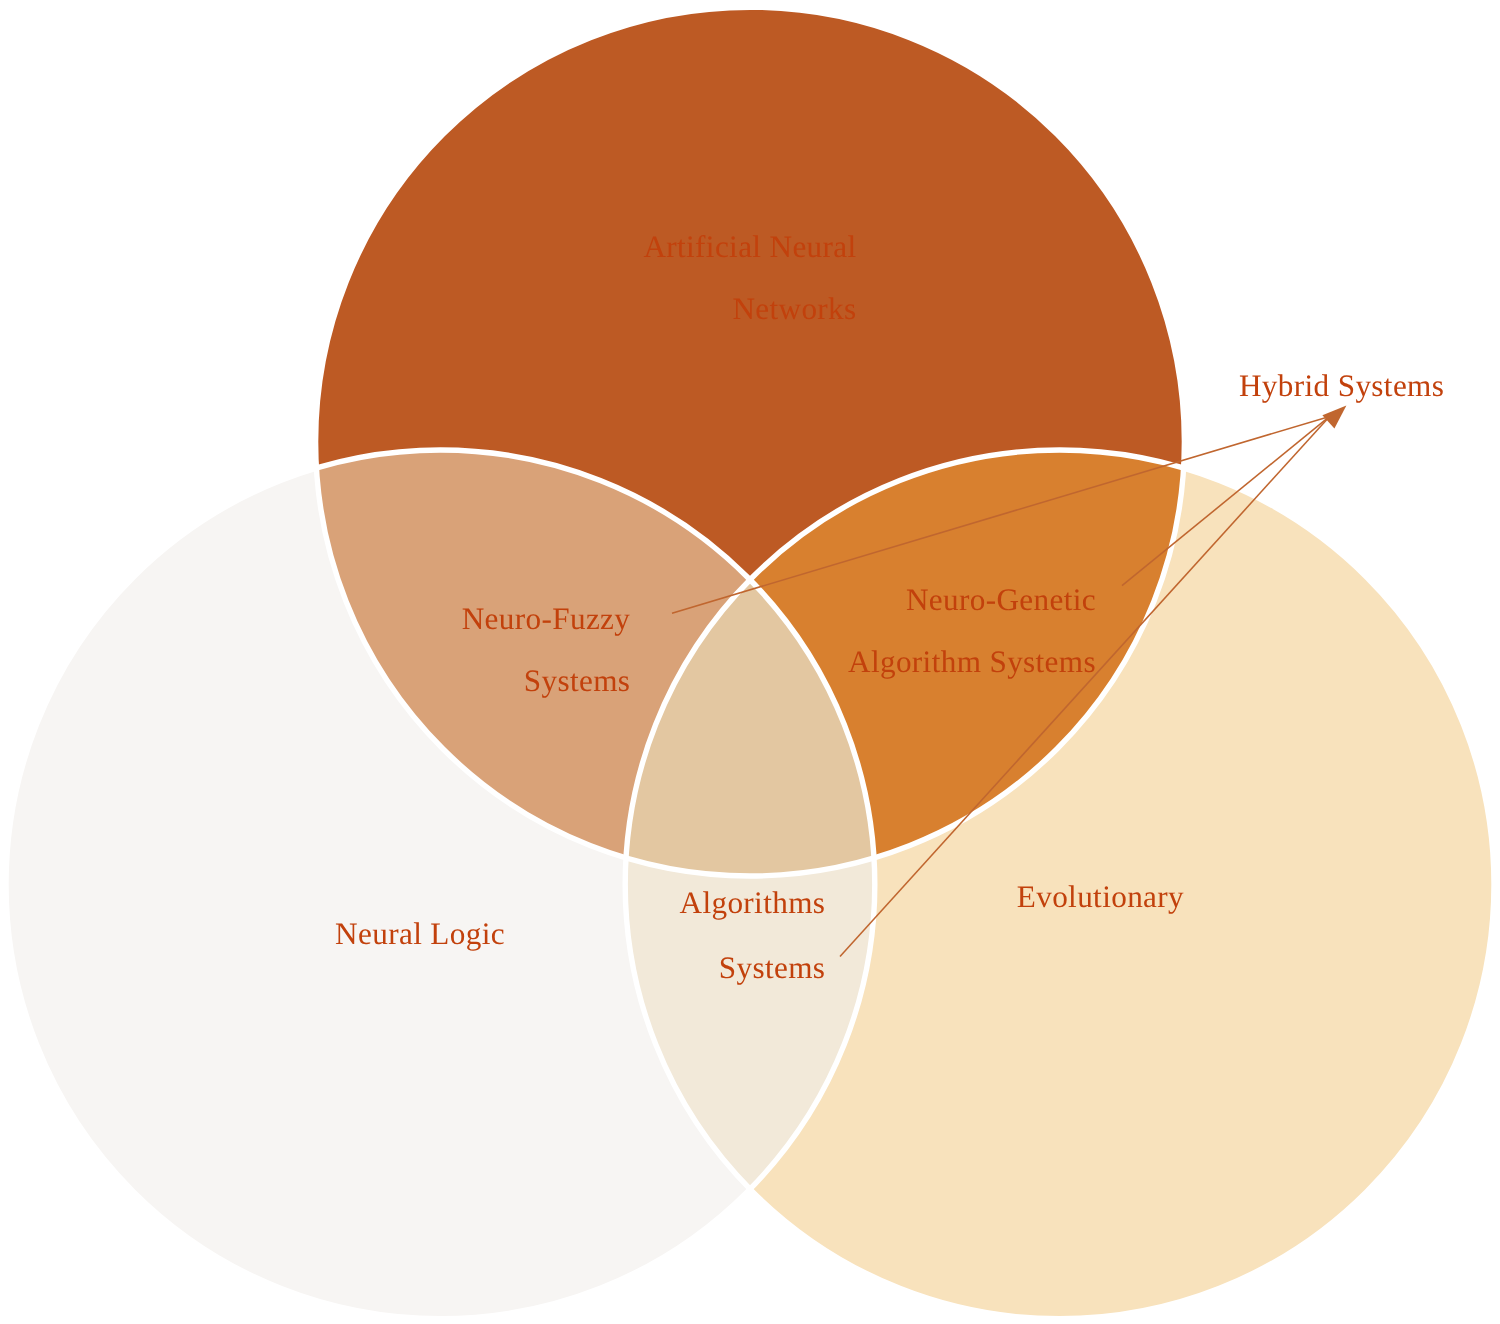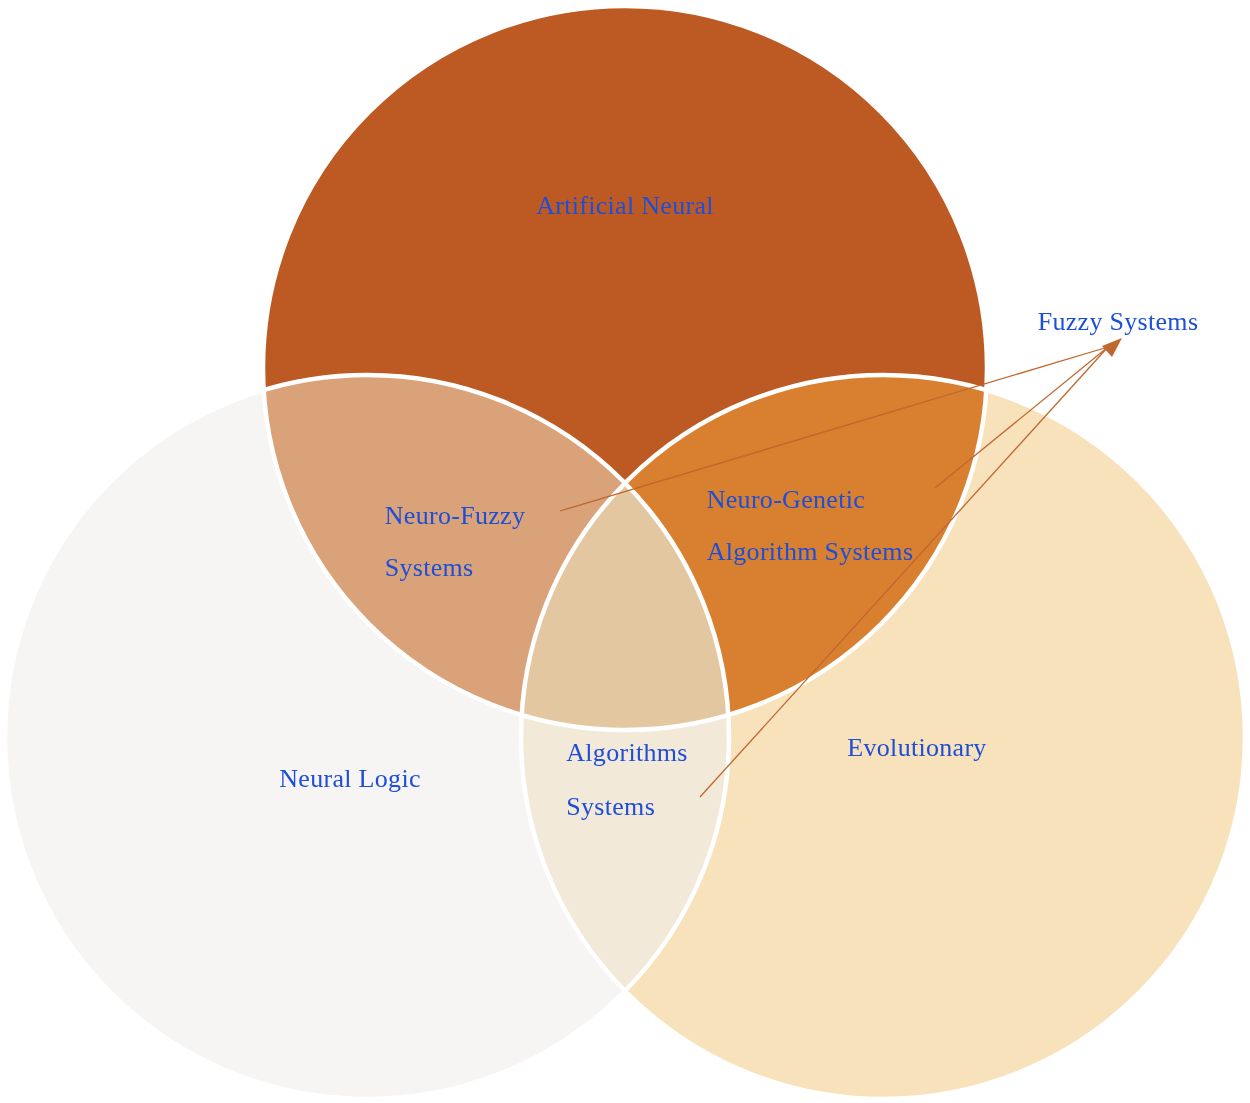--- a/index.html
+++ b/index.html
@@ -18,22 +18,22 @@
   #venn-svg {
     position: absolute;
     left: 0;
     top: 0;
     width: 1250px;
     height: 1103px;
   }
   .label {
     position: absolute;
     transform: translateX(-50%);
-    text-align: left;
-    color: #1d4ed8;
+    text-align: right;
+    color: #c2410c;
     font-size: 26px;
     line-height: 52px;
     white-space: nowrap;
     letter-spacing: 0.3px;
   }
   .label.tight {
     line-height: 54px;
   }
 </style>
 </head>
@@ -79,20 +79,21 @@
     <circle cx="883" cy="737" r="362" fill="none" stroke-width="4.5" stroke="#ffffff"></circle>
 
     <line x1="560" y1="511" x2="1108" y2="347" stroke-width="1.3" stroke="#c0662f"></line>
     <line x1="935" y1="488" x2="1108" y2="347" stroke-width="1.3" stroke="#c0662f"></line>
     <line x1="700" y1="797" x2="1108" y2="347" stroke-width="1.3" stroke="#c0662f"></line>
     <polygon points="1122,338 1102,346 1112,357" fill="#c0662f"></polygon>
   </svg>
 
   <div class="label" style="left:625px; top:180px;">
     <div>Artificial Neural</div>
+    <div>Networks</div>
   </div>
 
   <div class="label" style="left:350px; top:753px;">
     <div>Neural Logic</div>
   </div>
 
   <div class="label" style="left:901px; top:722px;margin-left:16px;">
     <div>Evolutionary</div>
   </div>
 
@@ -105,16 +106,16 @@
     <div>Neuro-Genetic</div>
     <div>Algorithm Systems</div>
   </div>
 
   <div class="label tight" style="left:627px; top:726px;">
     <div>Algorithms</div>
     <div>Systems</div>
   </div>
 
   <div class="label" style="left:1118px; top:296px;">
-    <div>Fuzzy Systems</div>
+    <div>Hybrid Systems</div>
   </div>
 
 </div>
 
 </body></html>

